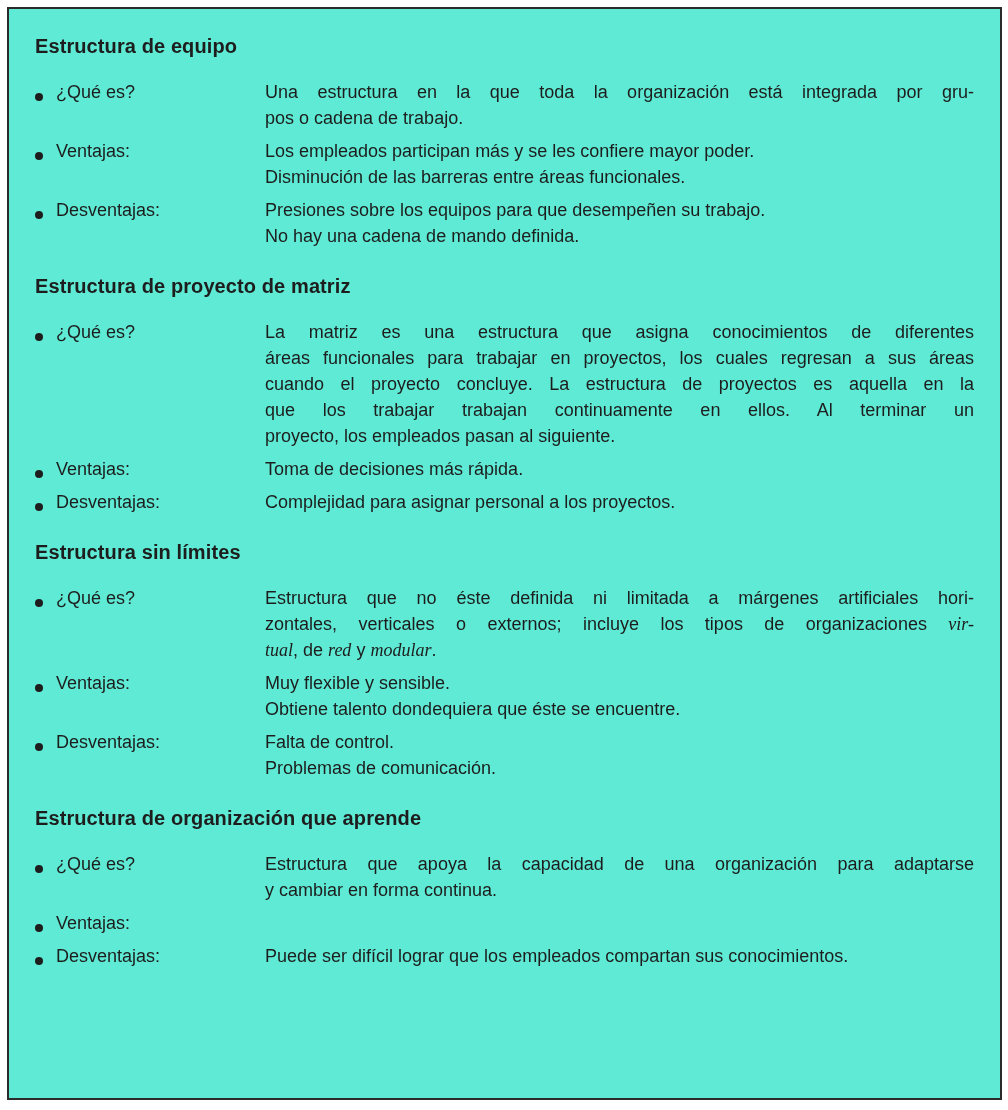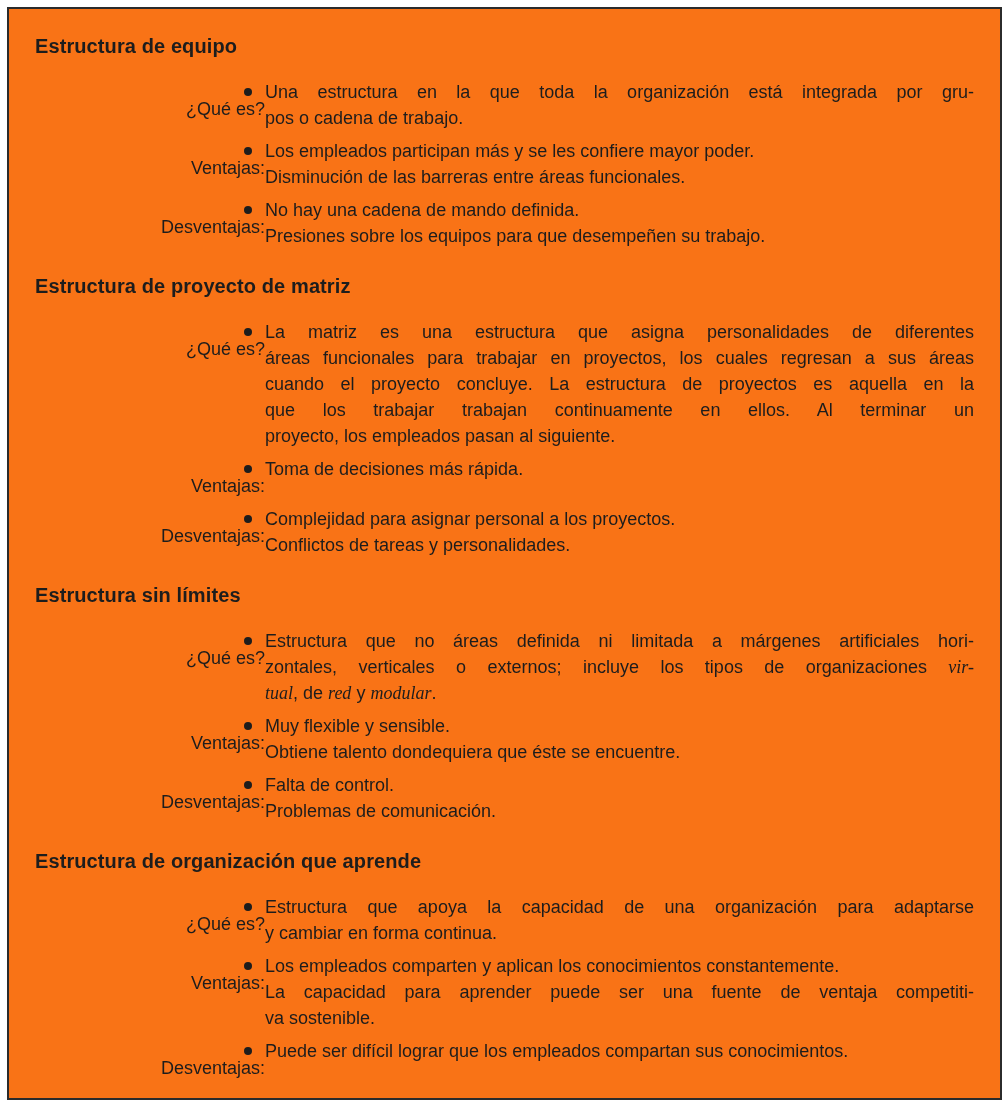--- a/index.html
+++ b/index.html
@@ -15,45 +15,44 @@
     color: #1d1d1d;
     -webkit-font-smoothing: antialiased;
   }
   .box {
     position: absolute;
     top: 7px; left: 7px; right: 6px; bottom: 10px;
     border: 2px solid #2b2b2b;
     box-sizing: border-box;
     padding: 24px 26px 16px 26px;
     overflow: hidden;
-    background: #f97316;
+    background: #5eead4;
   }
   .section { margin-bottom: 24px; }
   .section:last-child { margin-bottom: 17px; }
   .section-title {
     font-size: 20px;
     line-height: 26px;
     font-weight: bold;
     margin: 0 0 20px 0;
     letter-spacing: 0.1px;
   }
   .row {
     display: flex;
     align-items: flex-start;
     margin-bottom: 7px;
   }
   .row:last-child { margin-bottom: 0; }
   .label-col {
     width: 230px;
     flex-shrink: 0;
     display: flex;
-    align-items: flex-end;
+    align-items: center;
     font-size: 18px;
     line-height: 26px;
-    flex-direction: column;
   }
   .bullet {
     width: 8px;
     height: 8px;
     border-radius: 50%;
     background: #1d1d1d;
     display: inline-block;
     margin: 9px 13px 0 0;
     flex-shrink: 0;
   }
@@ -103,38 +102,38 @@
           </div>
         </div>
       </div>
       <div class="row">
         <div class="label-col">
           <span class="bullet"></span>
           <span class="label">Desventajas:</span>
         </div>
         <div class="desc-col">
           <div class="para">
+            <div class="line">Presiones sobre los equipos para que desempeñen su trabajo.</div>
+          </div>
+          <div class="para">
             <div class="line">No hay una cadena de mando definida.</div>
           </div>
-          <div class="para">
-            <div class="line">Presiones sobre los equipos para que desempeñen su trabajo.</div>
-          </div>
         </div>
       </div>
     </div>
     <div class="section">
       <h2 class="section-title">Estructura de proyecto de matriz</h2>
       <div class="row">
         <div class="label-col">
           <span class="bullet"></span>
           <span class="label">¿Qué es?</span>
         </div>
         <div class="desc-col">
           <div class="para">
-            <div class="line j">La matriz es una estructura que asigna personalidades de diferentes</div>
+            <div class="line j">La matriz es una estructura que asigna conocimientos de diferentes</div>
             <div class="line j">áreas funcionales para trabajar en proyectos, los cuales regresan a sus áreas</div>
             <div class="line j">cuando el proyecto concluye. La estructura de proyectos es aquella en la</div>
             <div class="line j">que los trabajar trabajan continuamente en ellos. Al terminar un</div>
             <div class="line">proyecto, los empleados pasan al siguiente.</div>
           </div>
         </div>
       </div>
       <div class="row">
         <div class="label-col">
           <span class="bullet"></span>
@@ -148,36 +147,33 @@
       </div>
       <div class="row">
         <div class="label-col">
           <span class="bullet"></span>
           <span class="label">Desventajas:</span>
         </div>
         <div class="desc-col">
           <div class="para">
             <div class="line">Complejidad para asignar personal a los proyectos.</div>
           </div>
-          <div class="para">
-            <div class="line">Conflictos de tareas y personalidades.</div>
-          </div>
         </div>
       </div>
     </div>
     <div class="section">
       <h2 class="section-title">Estructura sin límites</h2>
       <div class="row">
         <div class="label-col">
           <span class="bullet"></span>
           <span class="label">¿Qué es?</span>
         </div>
         <div class="desc-col">
           <div class="para">
-            <div class="line j">Estructura que no áreas definida ni limitada a márgenes artificiales hori-</div>
+            <div class="line j">Estructura que no éste definida ni limitada a márgenes artificiales hori-</div>
             <div class="line j">zontales, verticales o externos; incluye los tipos de organizaciones <span class="it">vir-</span></div>
             <div class="line"><span class="it">tual</span>, de <span class="it">red</span> y <span class="it">modular</span>.</div>
           </div>
         </div>
       </div>
       <div class="row">
         <div class="label-col">
           <span class="bullet"></span>
           <span class="label">Ventajas:</span>
         </div>
@@ -216,29 +212,20 @@
           <div class="para">
             <div class="line j">Estructura que apoya la capacidad de una organización para adaptarse</div>
             <div class="line">y cambiar en forma continua.</div>
           </div>
         </div>
       </div>
       <div class="row">
         <div class="label-col">
           <span class="bullet"></span>
           <span class="label">Ventajas:</span>
-        </div>
-        <div class="desc-col">
-          <div class="para">
-            <div class="line">Los empleados comparten y aplican los conocimientos constantemente.</div>
-          </div>
-          <div class="para">
-            <div class="line j">La capacidad para aprender puede ser una fuente de ventaja competiti-</div>
-            <div class="line">va sostenible.</div>
-          </div>
         </div>
       </div>
       <div class="row">
         <div class="label-col">
           <span class="bullet"></span>
           <span class="label">Desventajas:</span>
         </div>
         <div class="desc-col">
           <div class="para">
             <div class="line">Puede ser difícil lograr que los empleados compartan sus conocimientos.</div>

